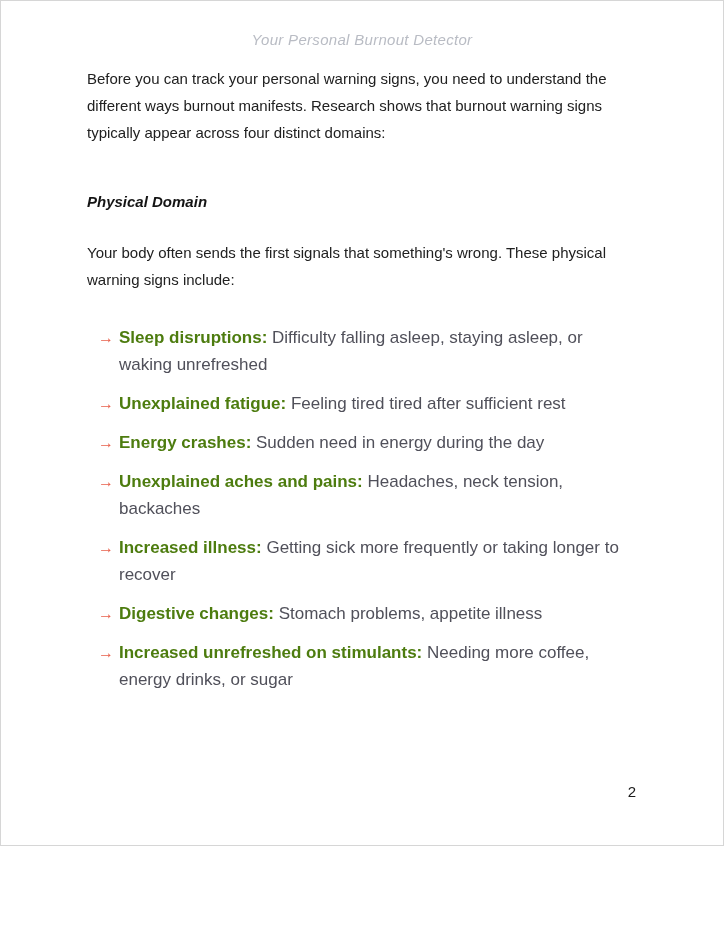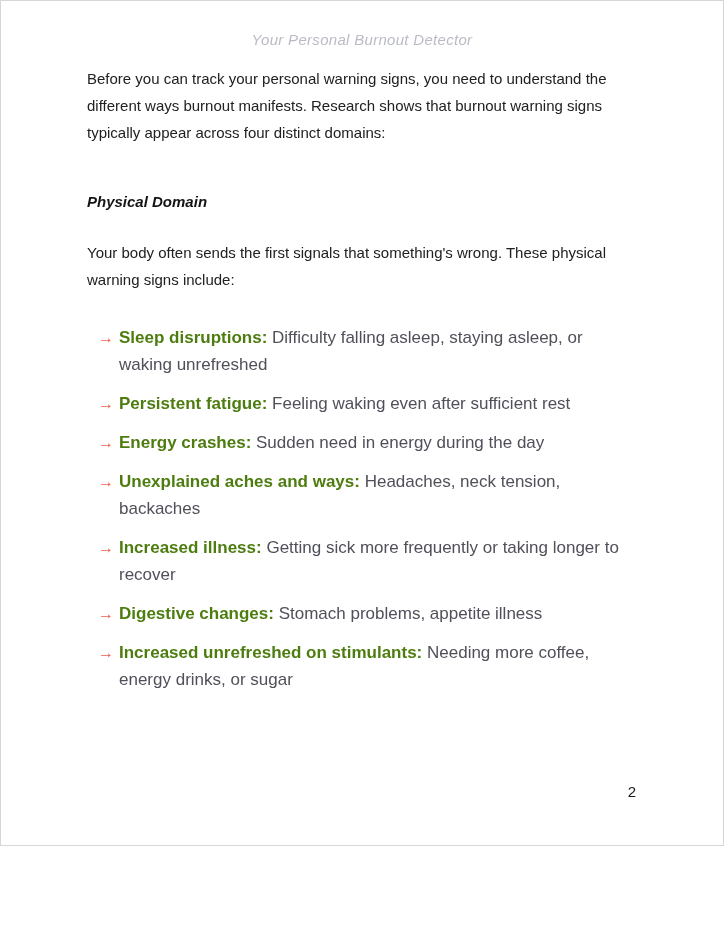--- a/index.html
+++ b/index.html
@@ -106,31 +106,31 @@
     <p class="body-par lead-par">Your body often sends the first signals that something's wrong. These physical warning signs include:</p>
 
     <ul class="signs-list">
   <li>
     <span class="bullet">→</span>
     <span class="item-body"><span class="item-label">Sleep disruptions</span><span class="item-sep">: </span><span class="item-text">Difficulty falling asleep, staying asleep, or waking unrefreshed</span></span>
   </li>
 
   <li>
     <span class="bullet">→</span>
-    <span class="item-body"><span class="item-label">Persistent fatigue</span><span class="item-sep">: </span><span class="item-text">Feeling waking even after sufficient rest</span></span>
+    <span class="item-body"><span class="item-label">Unexplained fatigue</span><span class="item-sep">: </span><span class="item-text">Feeling tired tired after sufficient rest</span></span>
   </li>
 
   <li>
     <span class="bullet">→</span>
     <span class="item-body"><span class="item-label">Energy crashes</span><span class="item-sep">: </span><span class="item-text">Sudden need in energy during the day</span></span>
   </li>
 
   <li>
     <span class="bullet">→</span>
-    <span class="item-body"><span class="item-label">Unexplained aches and ways</span><span class="item-sep">: </span><span class="item-text">Headaches, neck tension, backaches</span></span>
+    <span class="item-body"><span class="item-label">Unexplained aches and pains</span><span class="item-sep">: </span><span class="item-text">Headaches, neck tension, backaches</span></span>
   </li>
 
   <li>
     <span class="bullet">→</span>
     <span class="item-body"><span class="item-label">Increased illness</span><span class="item-sep">: </span><span class="item-text">Getting sick more frequently or taking longer to recover</span></span>
   </li>
 
   <li>
     <span class="bullet">→</span>
     <span class="item-body"><span class="item-label">Digestive changes</span><span class="item-sep">: </span><span class="item-text">Stomach problems, appetite illness</span></span>

